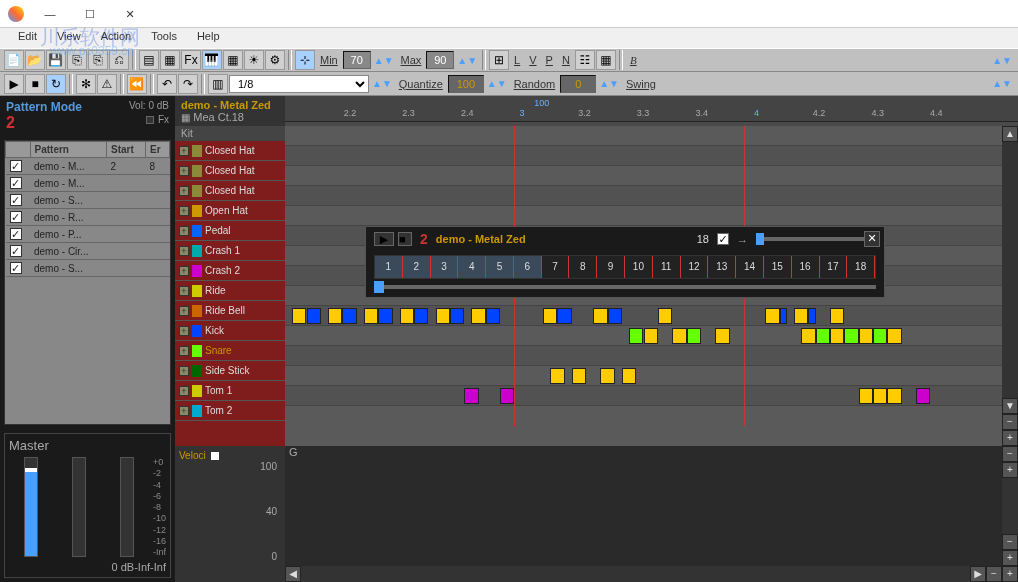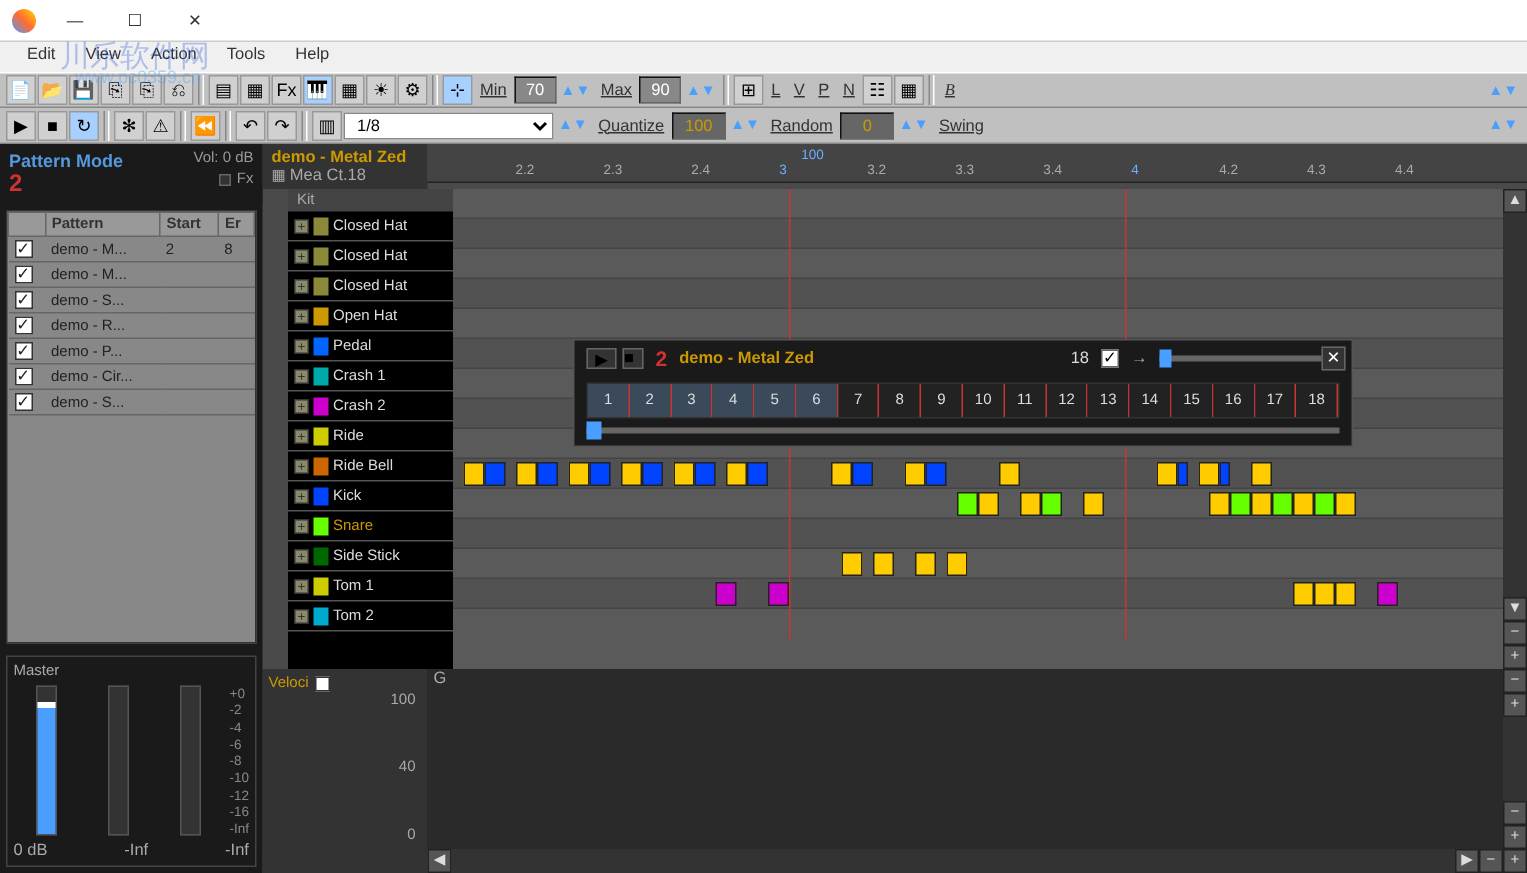--- a/index.html
+++ b/index.html
@@ -27,34 +27,34 @@
 .pmode .num { color: #cc3333; font-size: 16px; font-weight: bold; }
 .tabs { display: flex; background: #2a2a2a; }
 .tab { flex: 1; padding: 3px 4px; color: #999; text-align: center; cursor: pointer; font-size: 10px; border-right: 1px solid #1a1a1a; }
 .tab.active { background: #444; color: #fff; }
 .patlist { flex: 1; background: #888; border: 1px solid #333; margin: 4px; overflow: auto; }
 .patlist table { width: 100%; border-collapse: collapse; }
 .patlist th { background: #999; color: #333; padding: 2px 4px; border: 1px solid #666; text-align: left; font-size: 10px; }
 .patlist td { padding: 2px 4px; border-bottom: 1px solid #666; color: #222; font-size: 10px; }
 .patlist td .chk { display: inline-block; width: 12px; height: 12px; background: #fff; border: 1px solid #333; text-align: center; line-height: 10px; }
 .master { background: #1a1a1a; border: 1px solid #444; margin: 4px; padding: 4px; }
-.master .label { color: #aaa; font-size: 10px; }
+.master .label { color: #aaa; font-size: 13px; }
 .master .meters { display: flex; gap: 4px; margin-top: 4px; }
 .master .meter { flex: 1; display: flex; flex-direction: column; align-items: center; }
 .master .bar { width: 14px; height: 100px; background: #333; border: 1px solid #555; position: relative; }
 .master .bar .fill { position: absolute; bottom: 0; width: 100%; background: #4a9eff; height: 5px; }
 .master .scale { display: flex; flex-direction: column; justify-content: space-between; height: 100px; }
 .master .scale span { color: #888; font-size: 9px; }
-.master .vals { display: flex; justify-content: space-between; color: #aaa; font-size: 10px; margin-top: 4px; }
+.master .vals { display: flex; justify-content: flex-end; color: #aaa; font-size: 10px; margin-top: 4px; }
 .main { flex: 1; display: flex; flex-direction: column; }
 .kitheader { background: #333; padding: 3px 6px; }
 .kitheader .name { color: #cc9900; font-weight: bold; font-size: 11px; }
 .kitheader .sub { color: #aaa; font-size: 10px; }
 .editarea { flex: 1; display: flex; position: relative; }
-.kitcol { width: 110px; background: #000000; display: flex; flex-direction: column; margin-left: 17px; }
+.kitcol { width: 110px; background: #7f1d1d; display: flex; flex-direction: column; }
 .kitlabel { color: #aaa; font-size: 10px; padding: 2px 6px; background: #444; }
 .kitrow { height: 20px; display: flex; align-items: center; padding: 0 4px; border-bottom: 1px solid #555; gap: 3px; }
 .kitrow .exp { width: 10px; height: 10px; background: #8a8a6a; border: 1px solid #333; color: #333; font-size: 9px; text-align: center; line-height: 9px; cursor: pointer; }
 .kitrow .cbox { width: 10px; height: 12px; }
 .kitrow .kname { color: #ddd; font-size: 10px; flex: 1; overflow: hidden; white-space: nowrap; }
 .kitrow .kname.active { color: #cc9900; }
 .grid { flex: 1; background: #5a5a5a; position: relative; overflow: hidden; }
 .ruler { height: 26px; background: #444; position: relative; border-bottom: 1px solid #222; }
 .ruler .tick { position: absolute; top: 12px; color: #aaa; font-size: 9px; }
 .ruler .tick.hi { color: #6bb0ff; }

